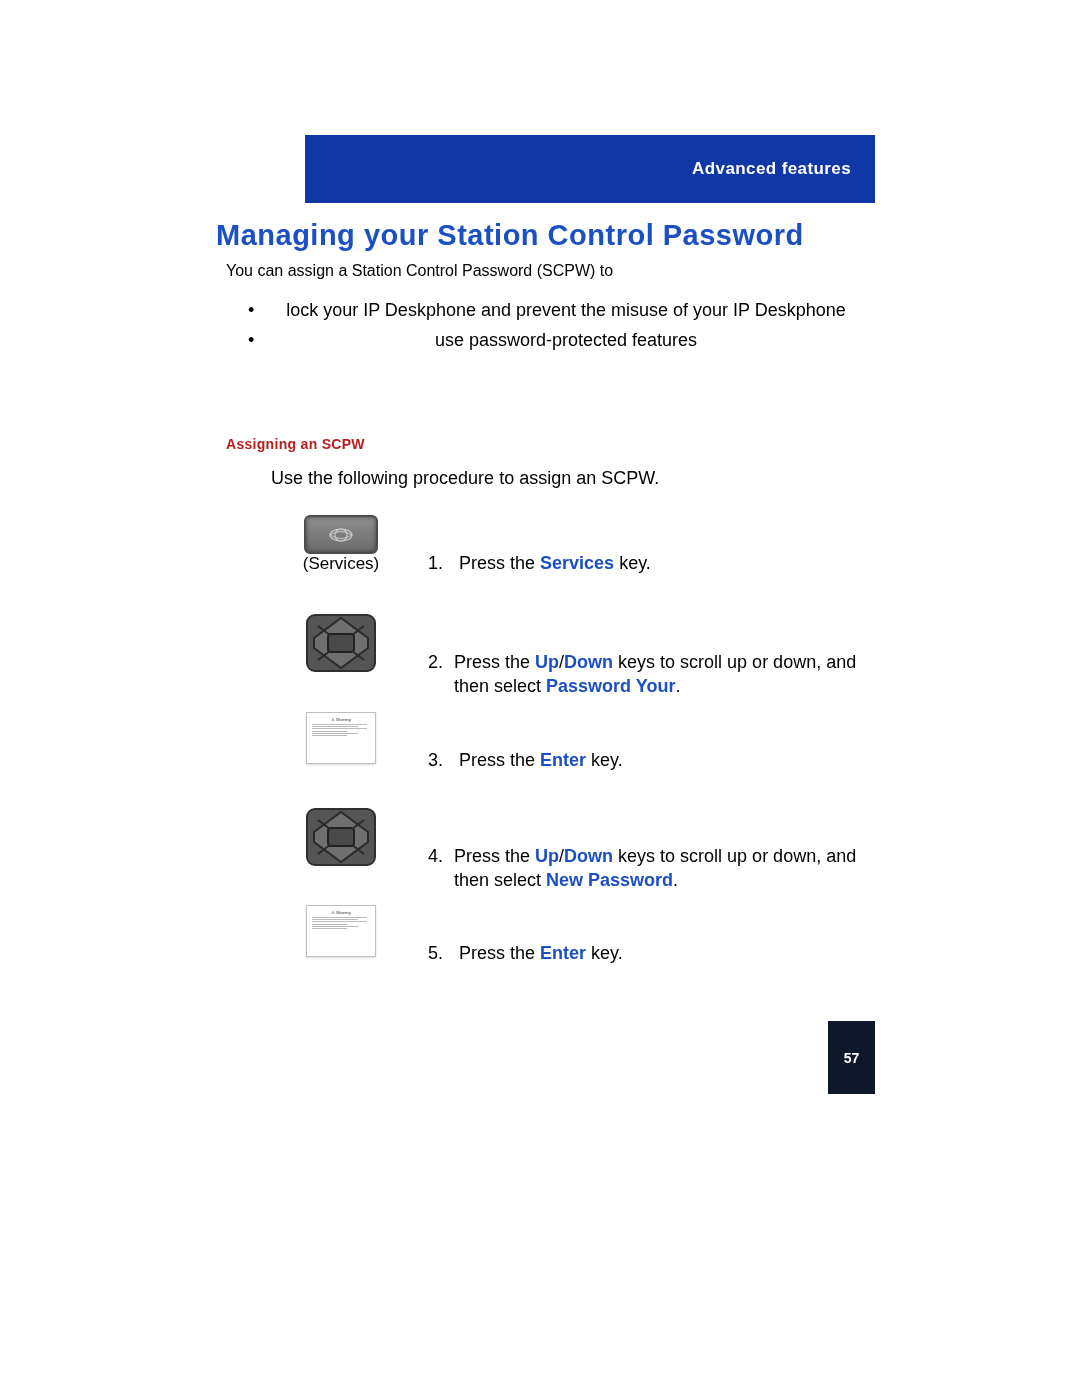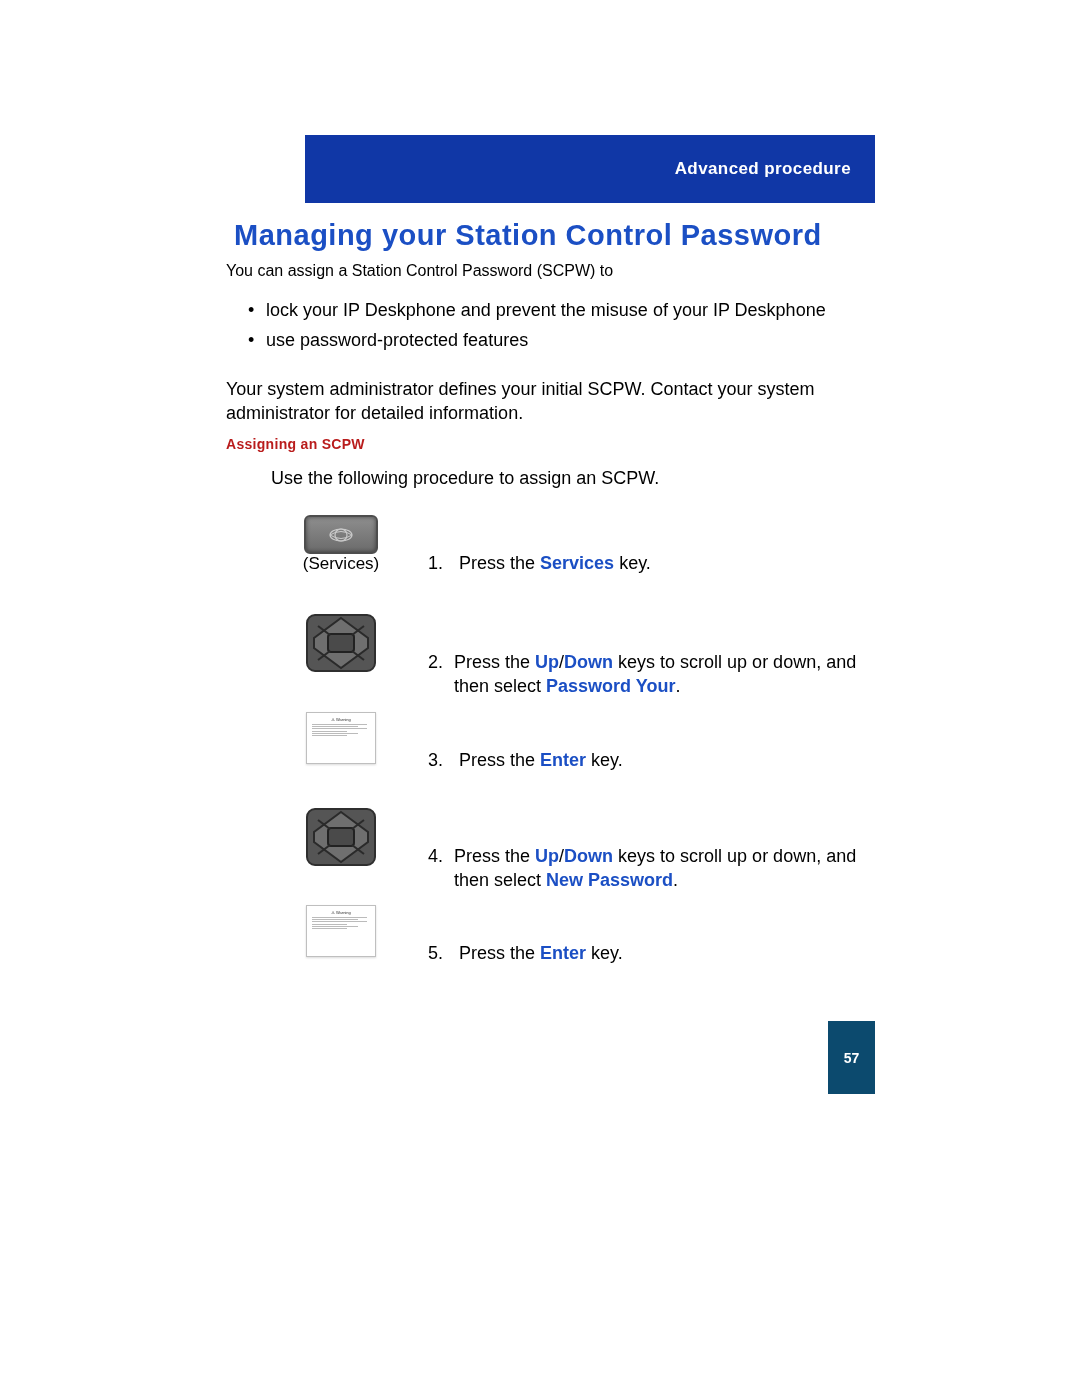--- a/index.html
+++ b/index.html
@@ -33,21 +33,21 @@
   }
   .header-band span {
     color: #ffffff;
     font-weight: bold;
     font-size: 17px;
     letter-spacing: 0.4px;
   }
   .h1 {
     position: absolute;
     top: 219px;
-    left: 234px;
+    left: 216px;
     color: #1b4fc4;
     font-size: 29px;
     font-weight: bold;
     letter-spacing: 0.5px;
   }
   .intro {
     position: absolute;
     top: 260px;
     left: 226px;
     width: 640px;
@@ -62,20 +62,21 @@
     font-size: 18px;
     line-height: 1.35;
     margin: 0;
     padding: 0;
     list-style: none;
   }
   .bullet-list li {
     position: relative;
     padding-left: 40px;
     margin-bottom: 6px;
+    text-align: center;
   }
   .bullet-list li::before {
     content: "•";
     position: absolute;
     left: 22px;
     top: 0;
   }
   .admin-para {
     position: absolute;
     top: 377px;
@@ -180,21 +181,21 @@
   .dialog-thumb .dh-line.short { width: 60%; }
   .dialog-thumb .dh-line.med   { width: 80%; }
   .dialog-thumb .dh-line.long  { width: 95%; }
 
   .footer-box {
     position: absolute;
     top: 1021px;
     left: 828px;
     width: 47px;
     height: 73px;
-    background: #0c4a6e;
+    background: #0f172a;
     display: flex;
     align-items: center;
     justify-content: center;
   }
   .footer-box span {
     color: #ffffff;
     font-weight: bold;
     font-size: 14px;
   }
 
@@ -203,33 +204,32 @@
   .step3 { top: 712px; }
   .step4 { top: 808px; }
   .step5 { top: 905px; }
 </style>
 </head>
 <body>
 
 <div class="page">
 
   <div class="header-band">
-    <span>Advanced procedure</span>
+    <span>Advanced features</span>
   </div>
 
   <div class="h1">Managing your Station Control Password</div>
 
   <div class="intro">You can assign a Station Control Password (SCPW) to</div>
 
   <ul class="bullet-list">
     <li>lock your IP Deskphone and prevent the misuse of your IP Deskphone</li>
     <li>use password-protected features</li>
   </ul>
 
-  <div class="admin-para">Your system administrator defines your initial SCPW. Contact your system administrator for detailed information.</div>
 
   <div class="h2">Assigning an SCPW</div>
   <div class="h2-sub">Use the following procedure to assign an SCPW.</div>
 
   <div class="step step1">
     <div class="icon-col">
       <div class="services-key">
         <svg width="28" height="18" viewBox="0 0 28 18">
           <ellipse cx="14" cy="9" rx="11" ry="6" fill="none" stroke="#d8d8d8" stroke-width="1.2"></ellipse>
           <ellipse cx="14" cy="9" rx="6" ry="6" fill="none" stroke="#d8d8d8" stroke-width="1.2"></ellipse>

